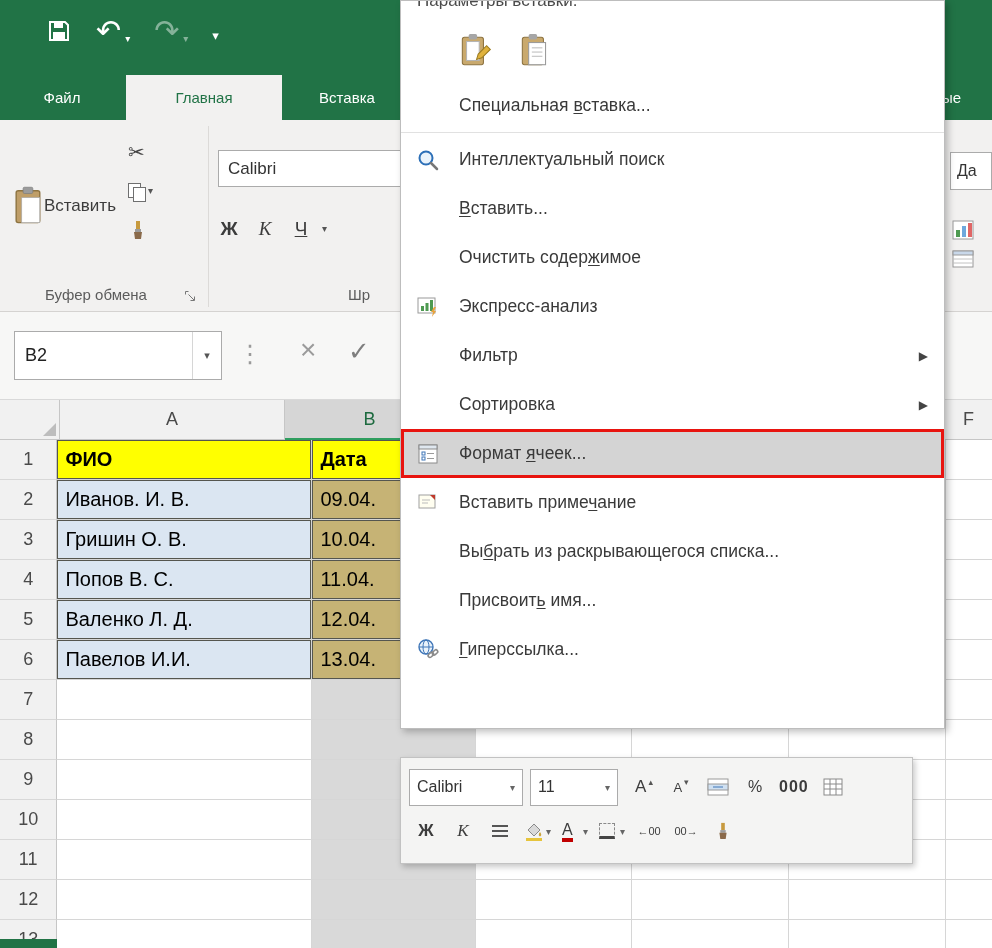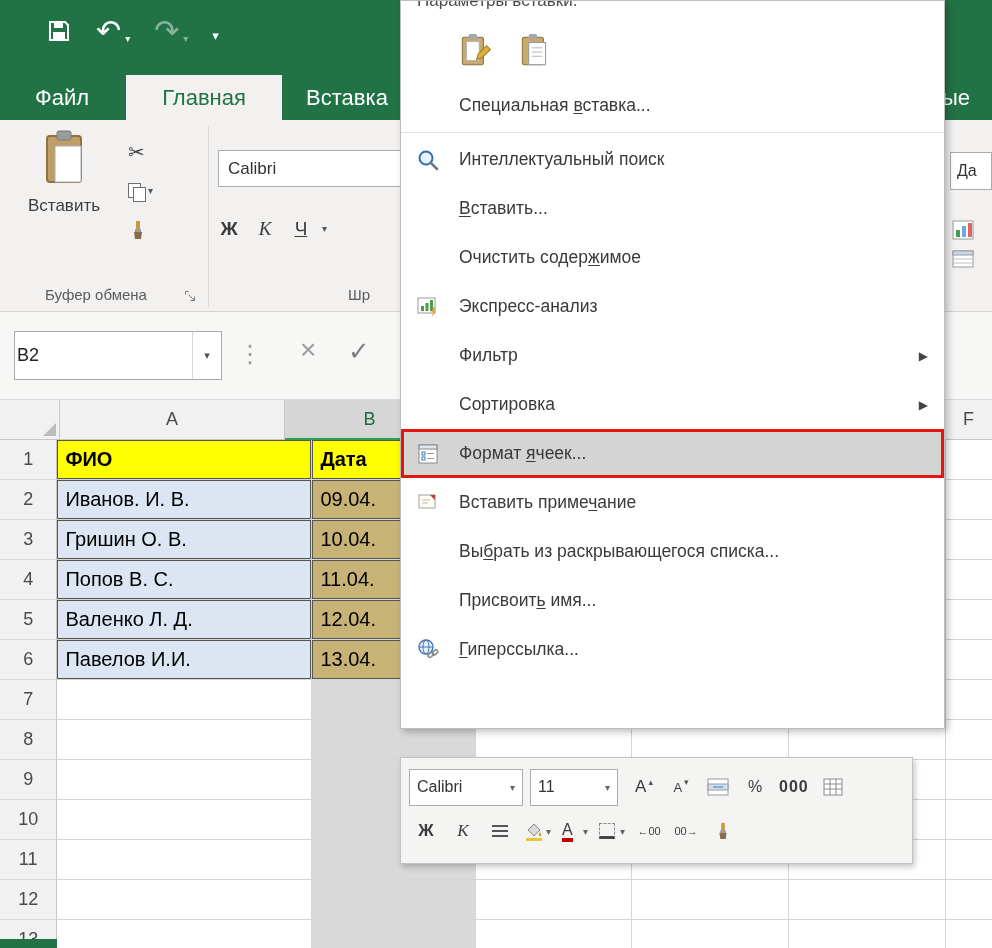--- a/index.html
+++ b/index.html
@@ -12,31 +12,31 @@
   .qat{position:absolute;left:46px;top:16px;display:flex;align-items:center;gap:24px;}
   .qat-btn{display:flex;align-items:flex-end;gap:4px;color:#fff;}
   .qat-glyph{font-size:30px;line-height:30px;}
   .mini-arrow{font-size:10px;line-height:14px;color:inherit;}
   .qat-btn.disabled{opacity:.45;}
   .qat-more{color:#fff;font-size:13px;padding-top:8px;}
 
   
   .tabbar{position:absolute;left:0;top:75px;width:100%;height:45px;background:#217346;}
   .tab{position:absolute;top:0;height:45px;display:flex;align-items:center;justify-content:center;
-       font-size:22px;color:#fff;}
+       font-size:15px;color:#fff;}
   .tab-file{left:12px;width:100px;}
   .tab-home{left:126px;width:156px;background:#f2f1f0;color:#217346;}
   .tab-insert{left:292px;width:110px;}
   .tab-frag{left:942px;width:50px;justify-content:flex-start;}
 
   
   .ribbon{position:absolute;left:0;top:120px;width:100%;height:192px;background:#f2f1f0;
           border-bottom:1px solid #d5d3d1;}
   .paste-btn{position:absolute;left:12px;top:8px;width:104px;height:156px;display:flex;
-             flex-direction:column;align-items:center;gap:8px;font-size:17px;color:#3c3c3c;}
+             flex-direction:row;align-items:center;font-size:17px;color:#3c3c3c;}
   .clip-tools{position:absolute;left:128px;top:20px;width:64px;display:flex;flex-direction:column;gap:15px;}
   .tool{display:flex;align-items:center;gap:4px;color:#444;font-size:20px;height:24px;}
   .copy-ic{position:relative;width:16px;height:17px;display:inline-block;}
   .copy-ic::before{content:"";position:absolute;left:0;top:0;width:11px;height:13px;border:1.5px solid #6f6f6f;background:#fff;}
   .copy-ic::after{content:"";position:absolute;left:5px;top:4px;width:11px;height:13px;border:1.5px solid #6f6f6f;background:#fff;}
   .font-box{position:absolute;left:218px;top:30px;width:200px;height:37px;background:#fff;
             border:1px solid #ababab;display:flex;align-items:center;padding:0 9px;font-size:17px;color:#333;}
   .cb-arrow{margin-left:auto;font-size:10px;color:#666;}
   .fmt-row{position:absolute;left:214px;top:92px;display:flex;align-items:center;gap:6px;}
   .fmt-btn{width:30px;height:34px;display:flex;align-items:center;justify-content:center;font-size:19px;color:#3c3c3c;}
@@ -49,21 +49,21 @@
   .dialog-launcher{position:absolute;left:184px;bottom:9px;width:13px;height:13px;}
   .group-sep{position:absolute;left:208px;top:6px;bottom:4px;width:1px;background:#dcdad8;}
   .right-frag-box{position:absolute;left:950px;top:32px;width:42px;height:38px;background:#fff;
                   border:1px solid #ababab;font-size:16px;color:#333;display:flex;align-items:center;padding-left:6px;}
   .right-frag-icons{position:absolute;left:952px;top:100px;display:flex;flex-direction:column;gap:10px;}
 
   
   .formula-row{position:absolute;left:0;top:312px;width:100%;height:88px;background:#f7f7f6;
                border-bottom:1px solid #d9d9d9;}
   .name-box{position:absolute;left:14px;top:19px;width:208px;height:49px;background:#fff;
-            border:1px solid #ababab;display:flex;align-items:center;padding-left:2px;font-size:18px;color:#222;}
+            border:1px solid #ababab;display:flex;align-items:center;padding-left:10px;font-size:18px;color:#222;}
   .nb-sep{margin-left:auto;width:1px;height:100%;background:#d6d6d6;}
   .nb-arrow{width:28px;text-align:center;font-size:11px;color:#555;}
   .fx-grip{position:absolute;left:238px;top:28px;font-size:24px;color:#9a9a9a;}
   .fx-cancel{position:absolute;left:300px;top:22px;font-size:28px;color:#9b9b9b;}
   .fx-enter{position:absolute;left:348px;top:24px;font-size:26px;color:#7e7e7e;}
 
   
   .sheet{position:absolute;left:0;top:400px;width:100%;height:548px;background:#fff;overflow:hidden;}
   .col-headers{position:absolute;left:0;top:0;width:100%;height:40px;display:flex;}
   .corner{width:60px;height:40px;background:#f1f1f1;border-right:1px solid #c6c6c6;border-bottom:1px solid #c6c6c6;position:relative;}

